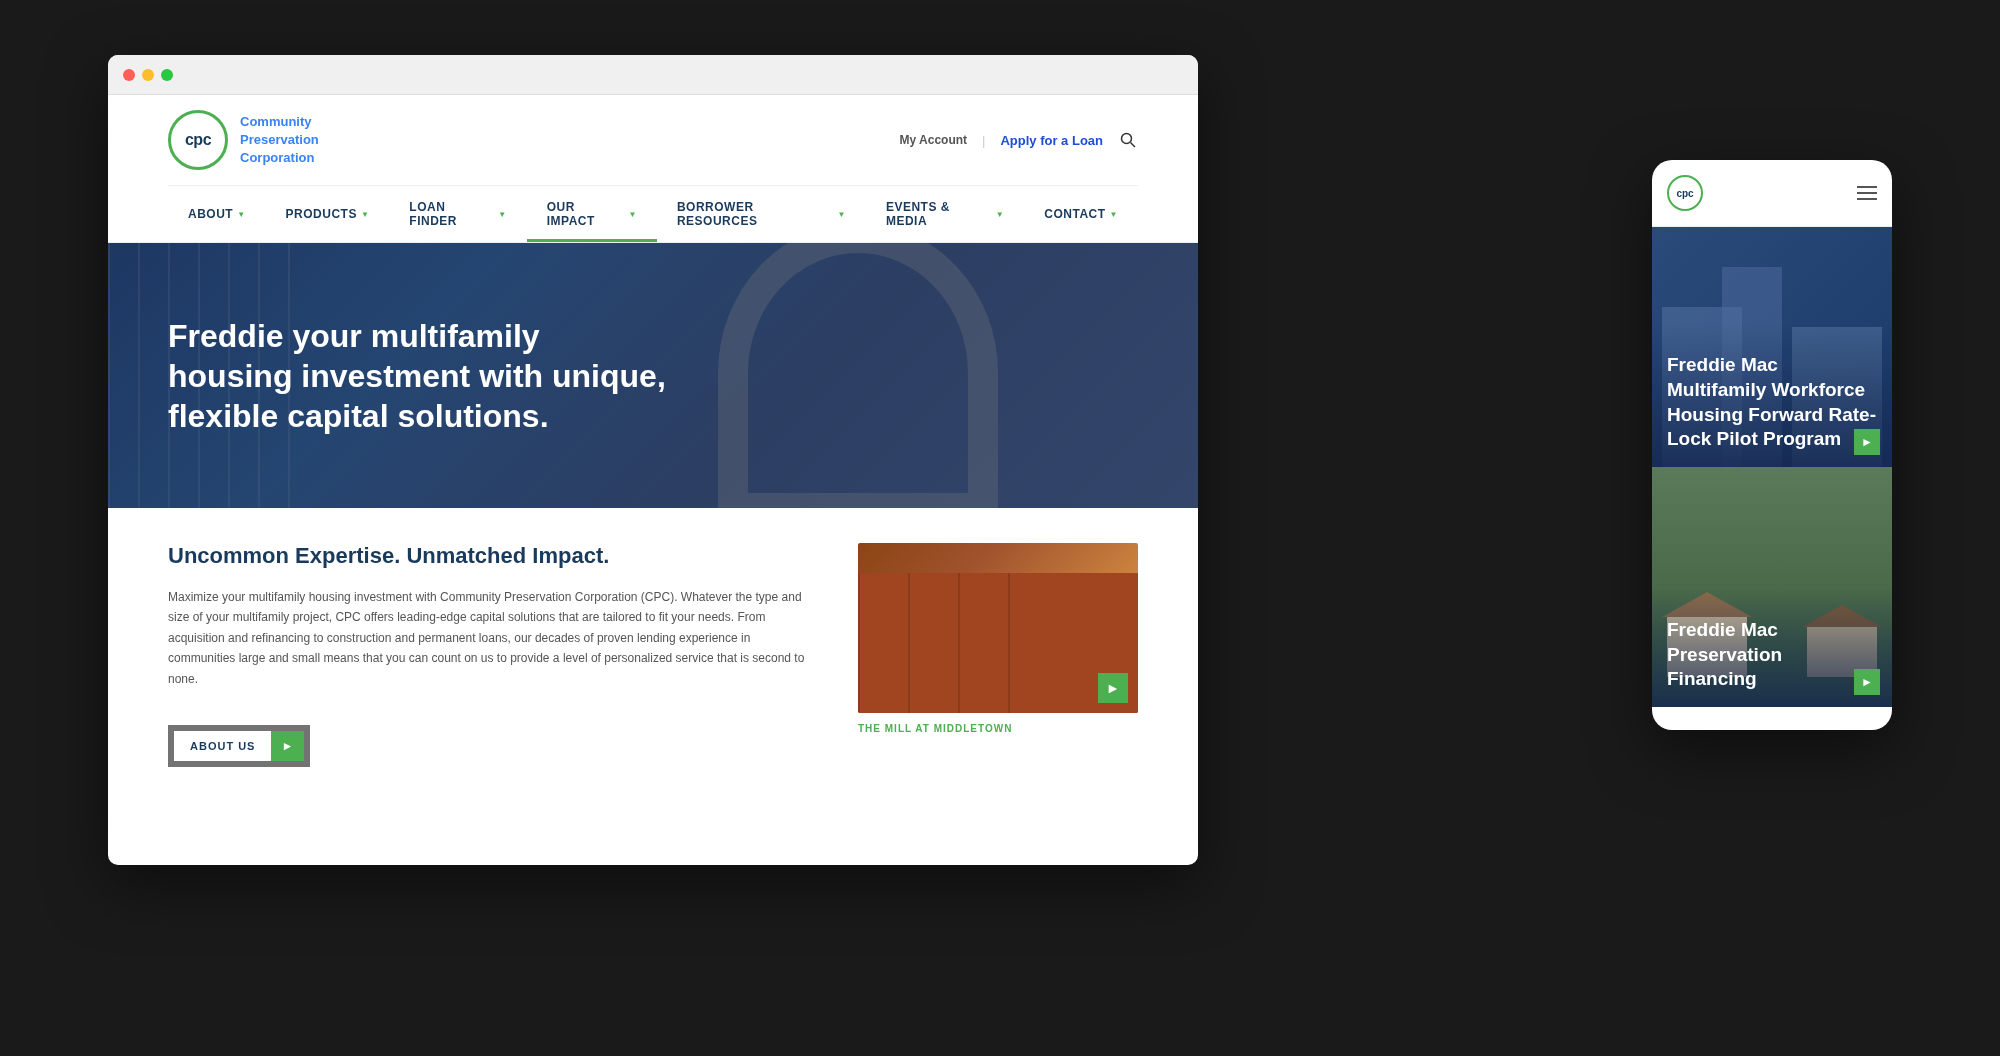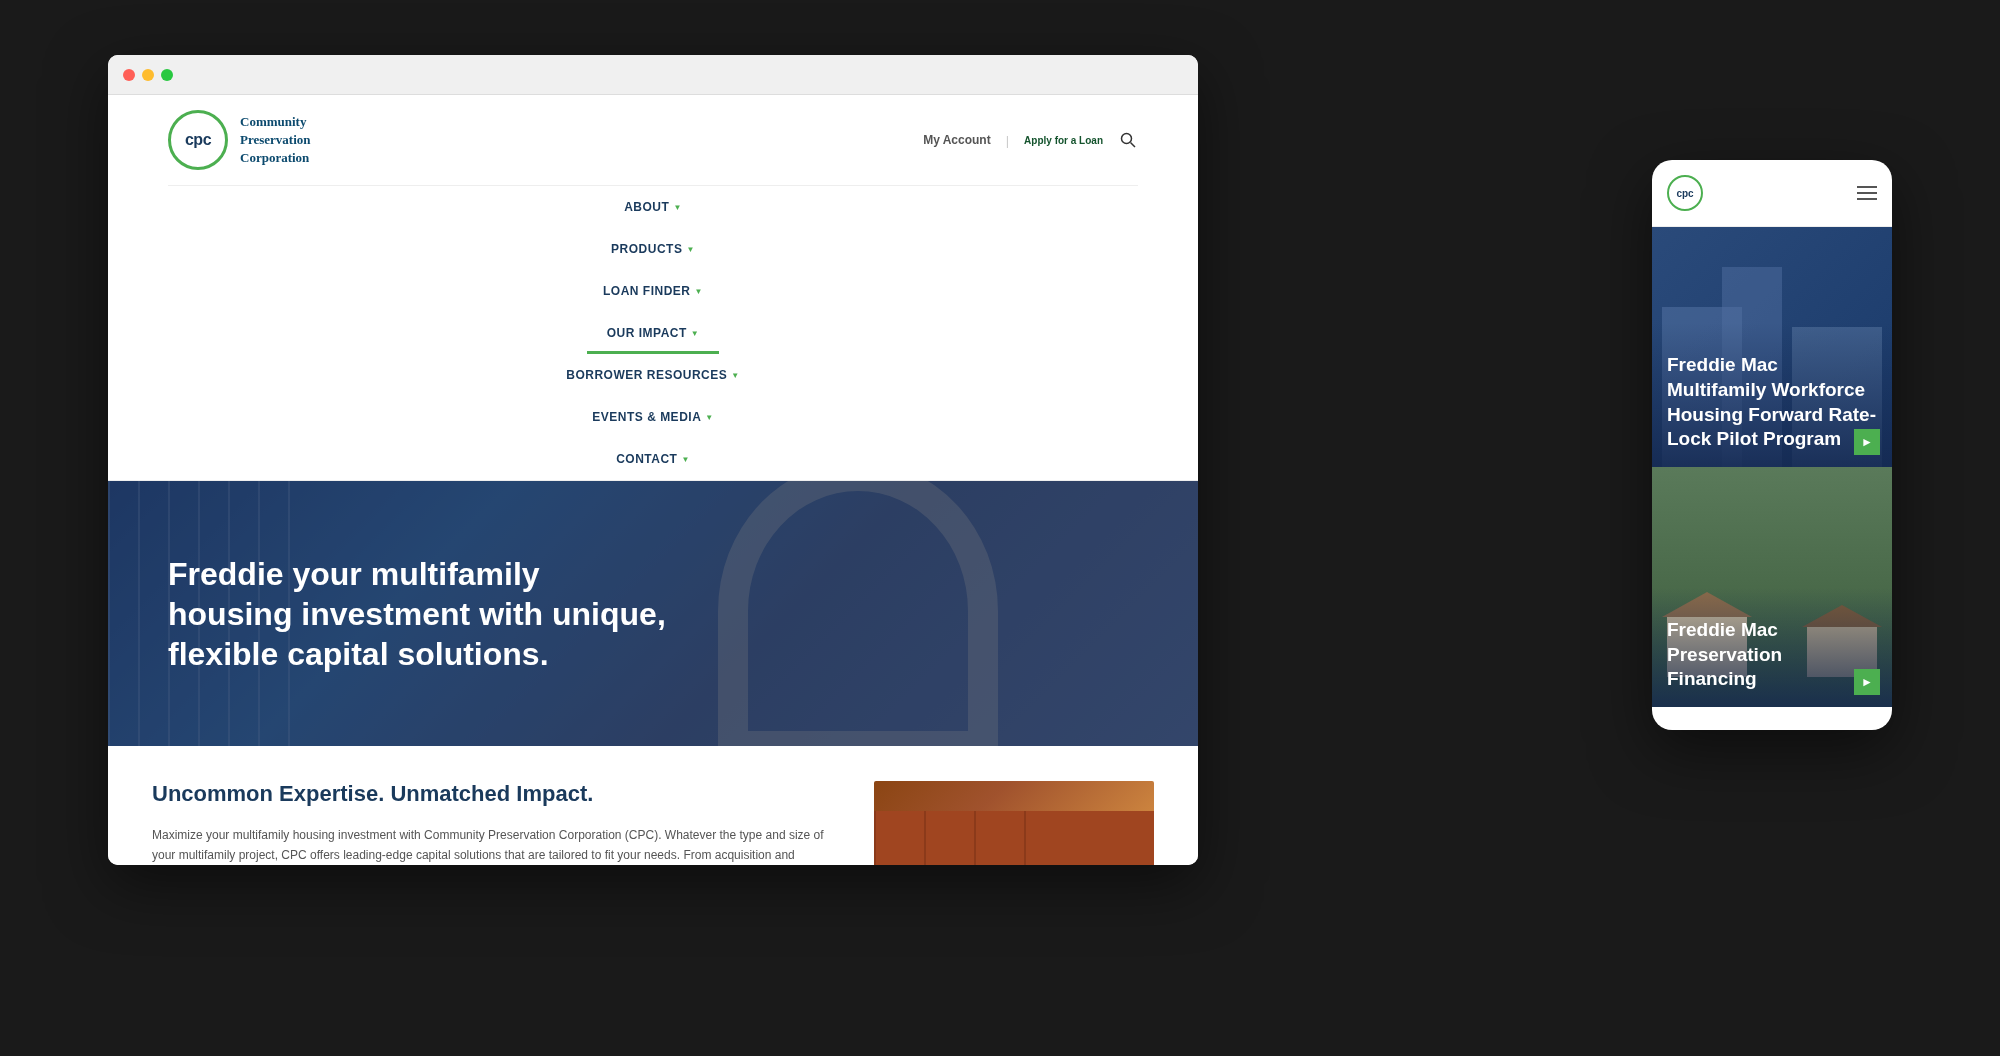--- a/index.html
+++ b/index.html
@@ -77,64 +77,62 @@
       display: flex;
       align-items: center;
       justify-content: center;
       color: #1a3a5c;
       font-weight: bold;
       font-size: 16px;
       letter-spacing: -0.5px;
     }
 
     .logo-text {
-      color: #0c4a6e;
+      color: #3b82f6;
       font-size: 13px;
       line-height: 1.4;
       font-weight: bold;
-      font-family: Liberation Serif, serif;
     }
 
     .header-right {
       display: flex;
       align-items: center;
       gap: 15px;
       font-size: 13px;
       color: #333;
     }
 
     .header-right .separator {
       color: #ccc;
     }
 
     .apply-btn {
-      color: #14532d;
-      font-weight: bold;
-      font-size: 10px;
+      color: #1d4ed8;
+      font-weight: bold;
+      font-size: 13px;
     }
 
     .search-icon-wrap {
       width: 20px; height: 20px;
       display: flex; align-items: center; justify-content: center;
     }
 
     .my-account-link {
       color: #555;
       font-size: 12px;
       font-weight: bold;
     }
 
     
     .nav-bar {
       display: flex;
       align-items: center;
       gap: 0;
       border-top: 1px solid #eee;
       padding-top: 0;
-      flex-direction: column;
     }
 
     .nav-item {
       padding: 14px 20px;
       font-size: 12px;
       font-weight: bold;
       color: #1a3a5c;
       text-transform: uppercase;
       cursor: pointer;
       display: flex;
@@ -216,21 +214,21 @@
     .hero-headline {
       color: #fff;
       font-size: 32px;
       font-weight: bold;
       line-height: 1.25;
     }
 
     
     .main-content {
       display: flex;
-      padding: 35px 44px;
+      padding: 35px 60px;
       gap: 44px;
       background: #fff;
     }
 
     .content-left {
       flex: 1;
     }
 
     .section-headline {
       color: #1a3a5c;

